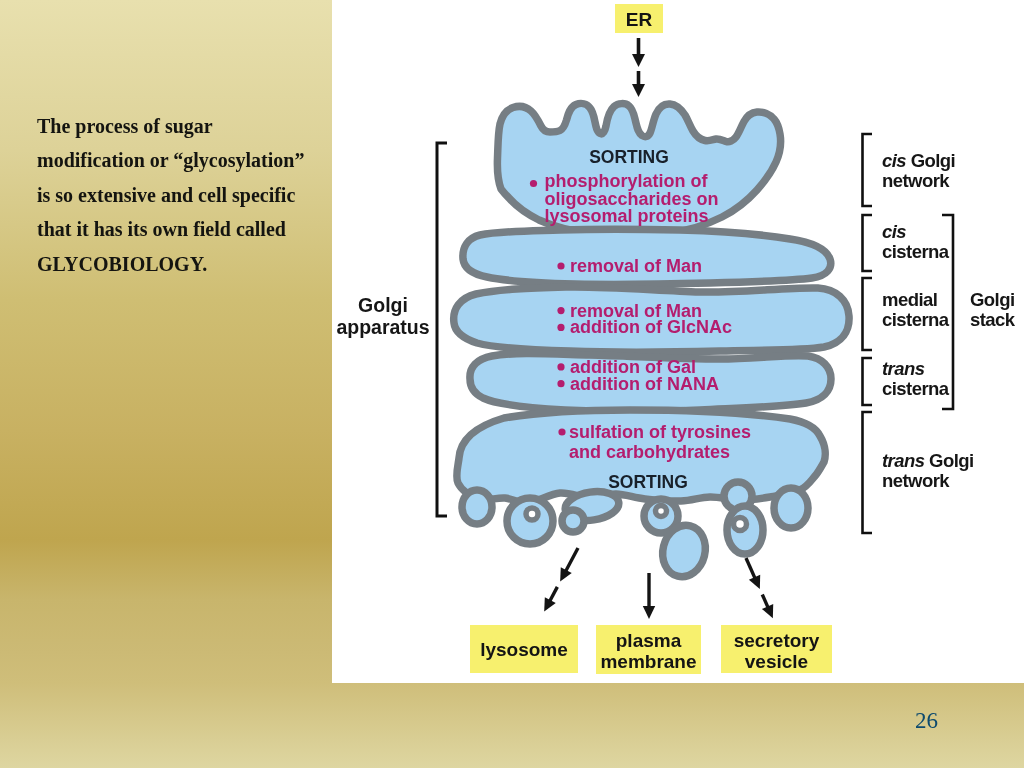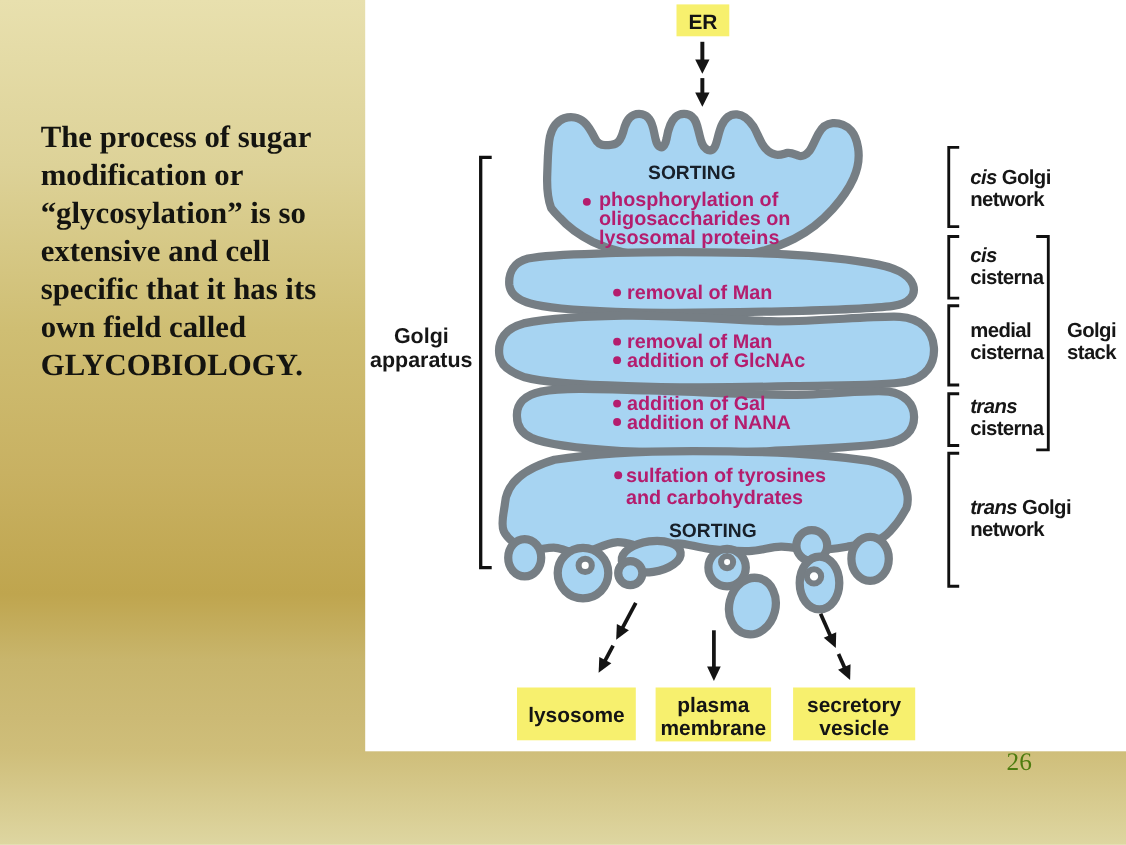--- a/index.html
+++ b/index.html
@@ -3,24 +3,24 @@
 <meta charset="utf-8">
 <style>
   html,body{margin:0;padding:0;}
   body{width:1024px;height:768px;overflow:hidden;position:relative;
     background:linear-gradient(180deg,
       #e8e0ae 0%, #ddd298 19.5%, #cfbe73 39%, #c8b162 56%, #bfa54e 70.3%,
       #c8b56c 78.1%, #ccba75 85%, #cfbe7a 89%, #ded6a1 100%);
     font-family:"Liberation Sans",sans-serif;}
   #panel{position:absolute;left:332px;top:0;width:692px;height:683px;background:#ffffff;}
   #para{position:absolute;left:37px;top:108.5px;width:280px;
-    font-family:"Liberation Serif",serif;font-weight:bold;font-size:28px;
+    font-family:"Liberation Serif",serif;font-weight:bold;font-size:20px;
     line-height:34.6px;color:#141410;}
-  #pagenum{position:absolute;left:915px;top:680px;font-family:"Liberation Serif",serif;
-    font-size:23px;color:#4d7c0f;}
+  #pagenum{position:absolute;left:915px;top:708px;font-family:"Liberation Serif",serif;
+    font-size:23px;color:#0c4a6e;}
   svg{position:absolute;left:0;top:0;}
   text{font-family:"Liberation Sans",sans-serif;font-weight:bold;}
 </style>
 </head>
 <body>
 <div id="panel"></div>
 <div id="para">The process of sugar modification or “glycosylation” is so extensive and cell specific that it has its own field called GLYCOBIOLOGY.</div>
 <div id="pagenum">26</div>
 <svg width="1024" height="768" viewBox="0 0 1024 768">
 

